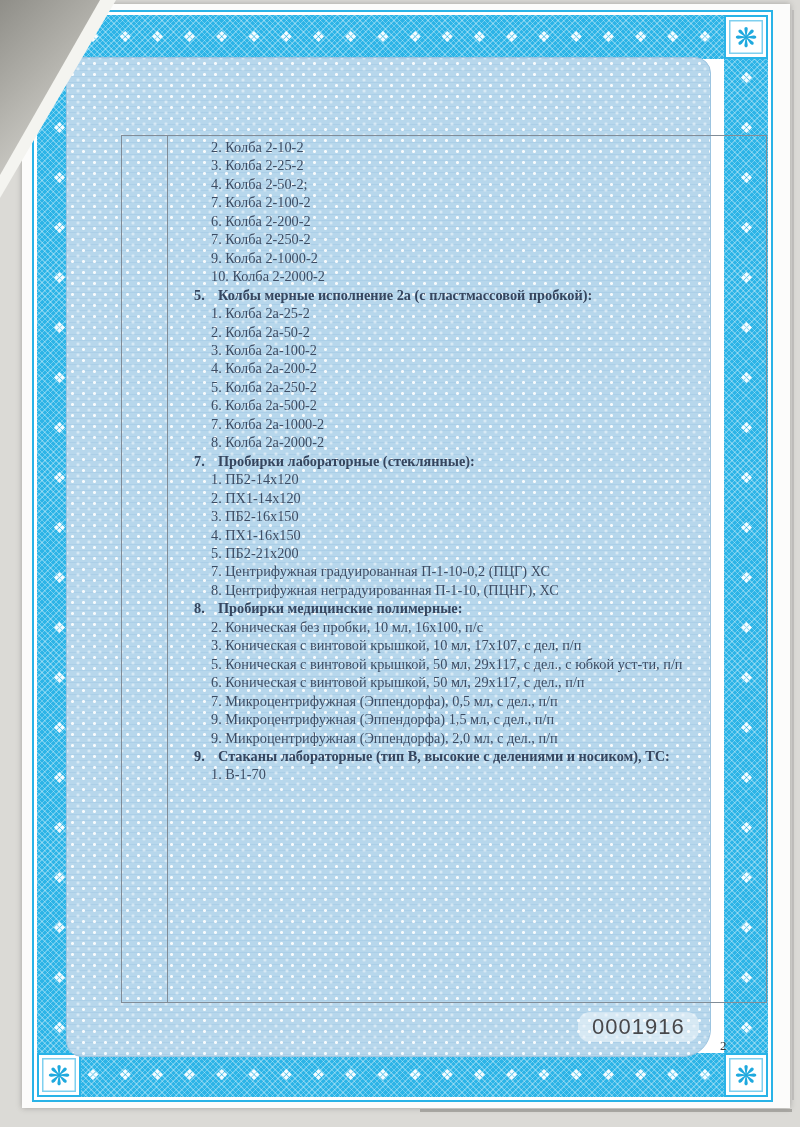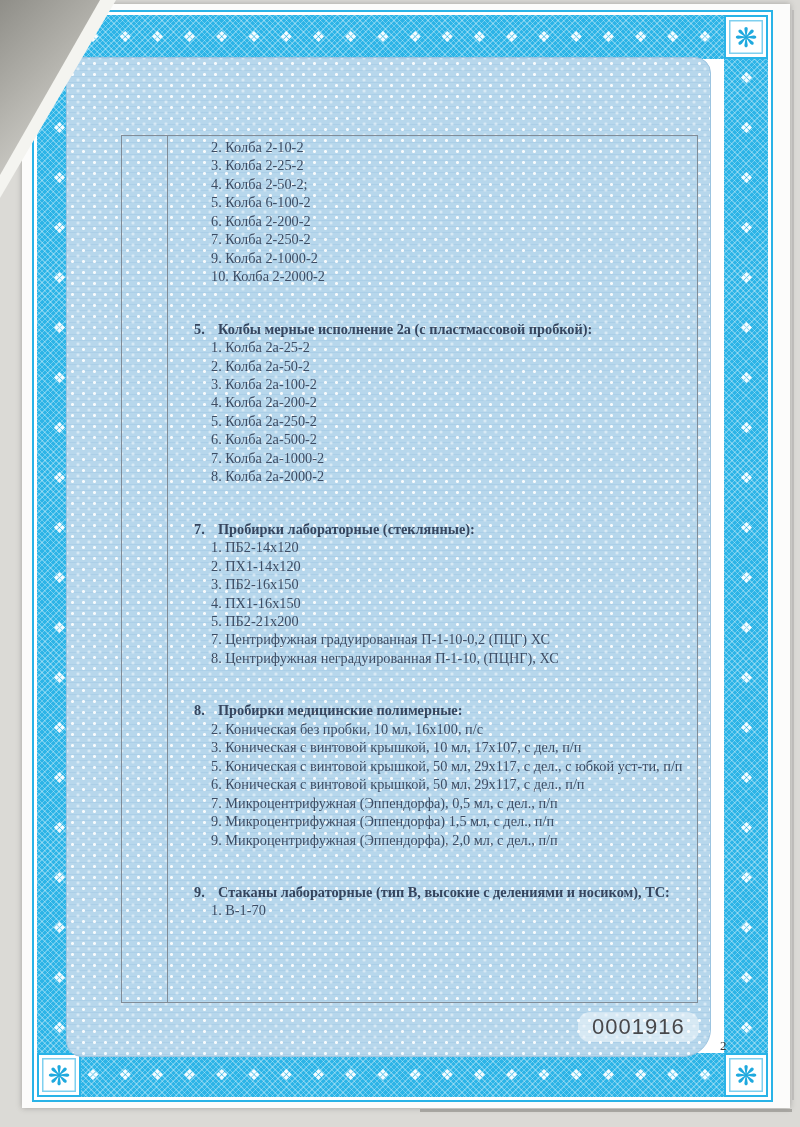--- a/index.html
+++ b/index.html
@@ -47,28 +47,28 @@
            border:1px solid #9cc4e0; border-radius:16px; border-bottom-right-radius:28px;
            background-color:#b7d7ec;
            background-image:
              radial-gradient(circle, rgba(255,255,255,.9) 1.1px, rgba(255,255,255,0) 2px),
              radial-gradient(circle, rgba(255,255,255,.55) 1px, rgba(255,255,255,0) 1.7px),
              repeating-linear-gradient(180deg, rgba(125,175,215,.20) 0 1px, rgba(0,0,0,0) 1px 6px);
            background-size:11px 11px, 11px 11px, auto;
            background-position:0 0, 5.5px 5.5px, 0 0; }
 
   
-  .doc-table { position:absolute; left:121px; top:135px; width:577px; height:868px; z-index:10;
+  .doc-table { position:absolute; left:121px; top:135px; width:646px; height:868px; z-index:10;
                border:1px solid #818c97; display:flex; }
   .col-narrow { width:46px; border-right:1px solid #818c97; }
   .col-main { flex:1; padding:2px 6px 0 0; }
 
   .col-main, .col-main * { font-family:"Liberation Serif", serif; font-size:14.3px;
                            line-height:18.45px; color:#3d4c63; }
-  .sec-header { font-weight:bold; color:#35455e; padding-left:50px; text-indent:-24px;margin-top:34px; }
+  .sec-header { font-weight:bold; color:#35455e; padding-left:50px; text-indent:-24px; }
   .sec-header * { font-weight:bold; color:#35455e; }
   .sec-num { display:inline-block; width:24px; text-indent:0; }
   .item { padding-left:52px; text-indent:-9px; }
 
   
   .serial-box { position:absolute; left:578px; top:1012px; z-index:11;
                 background:rgba(255,255,255,.45); border-radius:12px; padding:2px 14px; }
   .serial { font-family:"Liberation Sans", sans-serif; font-size:22px; letter-spacing:1px;
             color:#48484b; }
   .pagenum { position:absolute; left:720px; top:1038px; z-index:12;
@@ -112,21 +112,21 @@
   <div class="inner"></div>
 
   <div class="doc-table">
     <div class="col-narrow"></div>
     <div class="col-main">
       <div>
           <div>
             <div class="item">2. Колба 2-10-2</div>
             <div class="item">3. Колба 2-25-2</div>
             <div class="item">4. Колба 2-50-2;</div>
-            <div class="item">5. Колба 6-100-2</div>
+            <div class="item">7. Колба 2-100-2</div>
             <div class="item">6. Колба 2-200-2</div>
             <div class="item">7. Колба 2-250-2</div>
             <div class="item">9. Колба 2-1000-2</div>
             <div class="item">10. Колба 2-2000-2</div>
           </div>
           <div>
             <div class="sec-header"><span class="sec-num">5.</span><span>Колбы мерные исполнение 2а (с пластмассовой пробкой):</span></div>
             <div class="item">1. Колба 2а-25-2</div>
             <div class="item">2. Колба 2а-50-2</div>
             <div class="item">3. Колба 2а-100-2</div>

